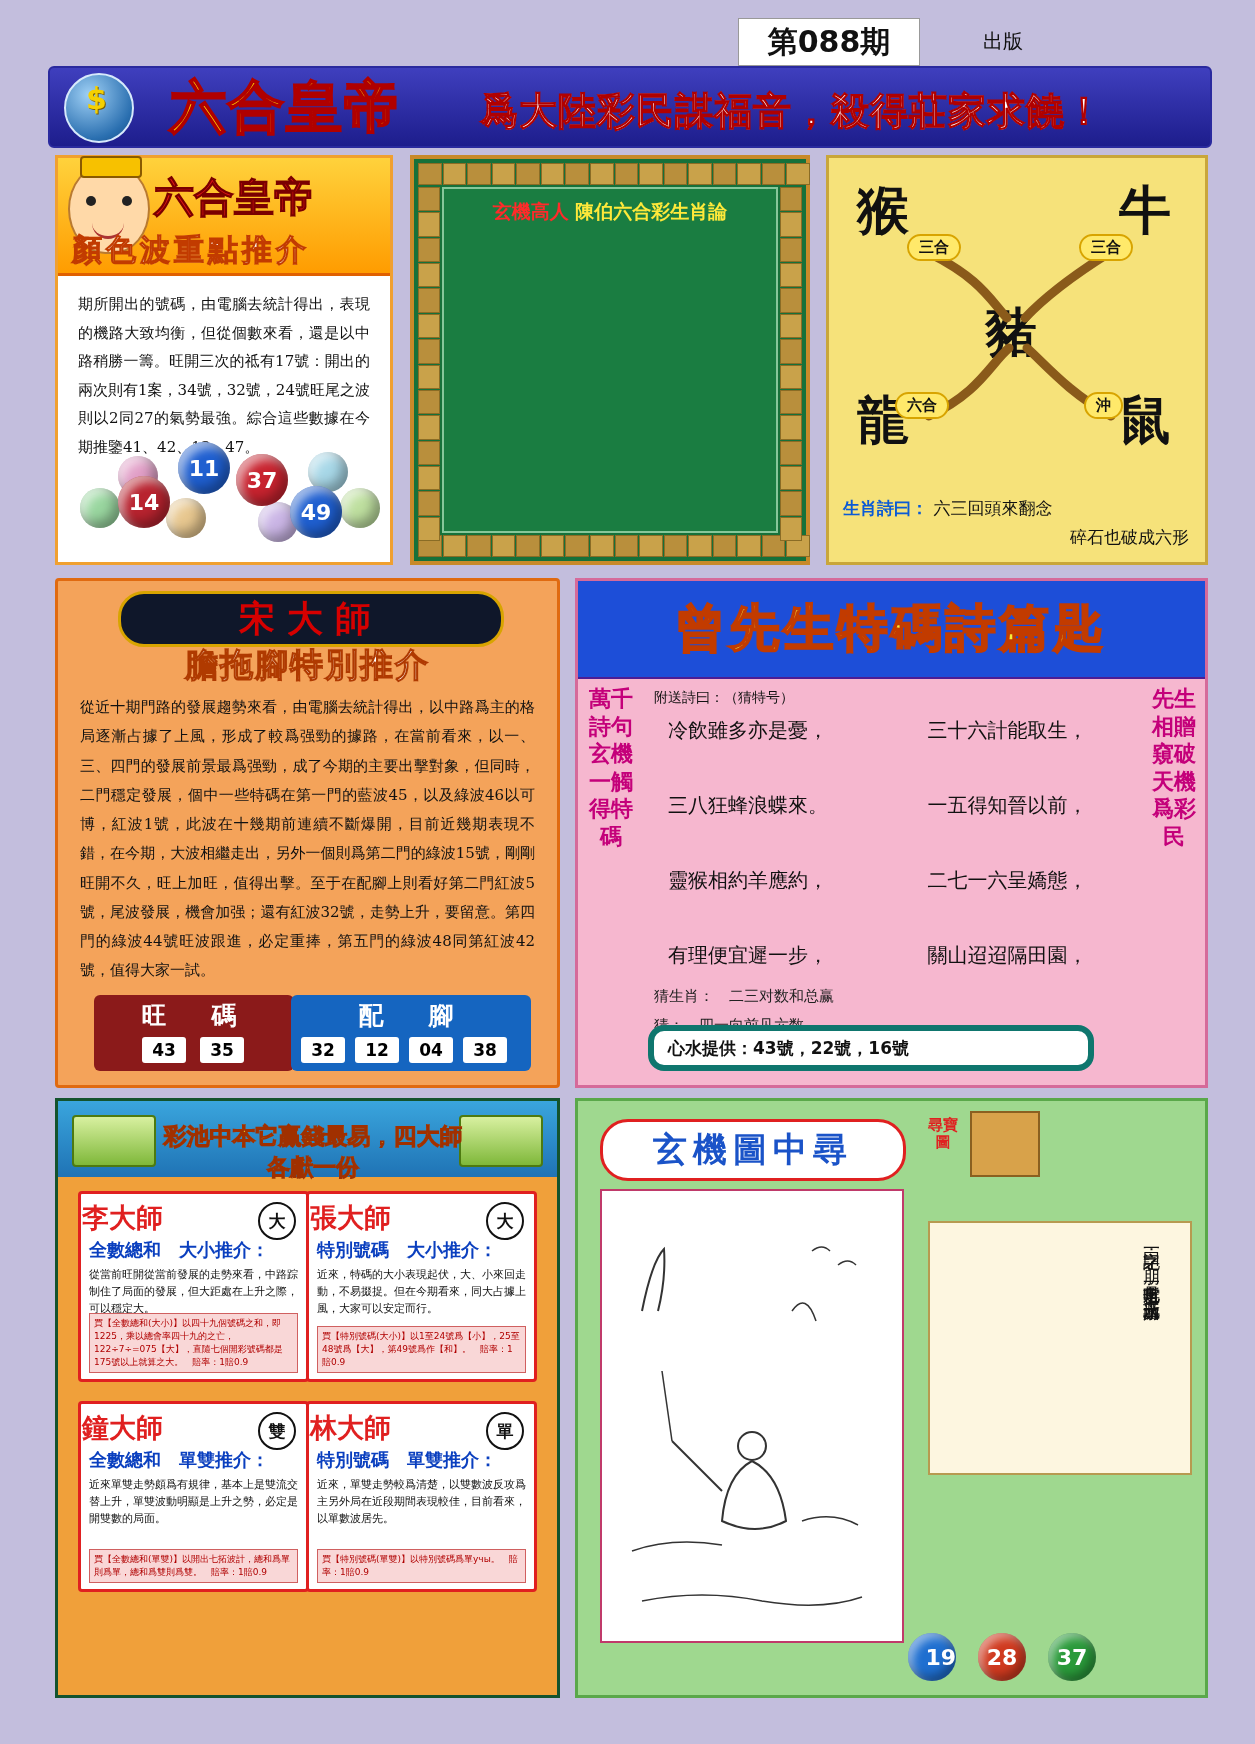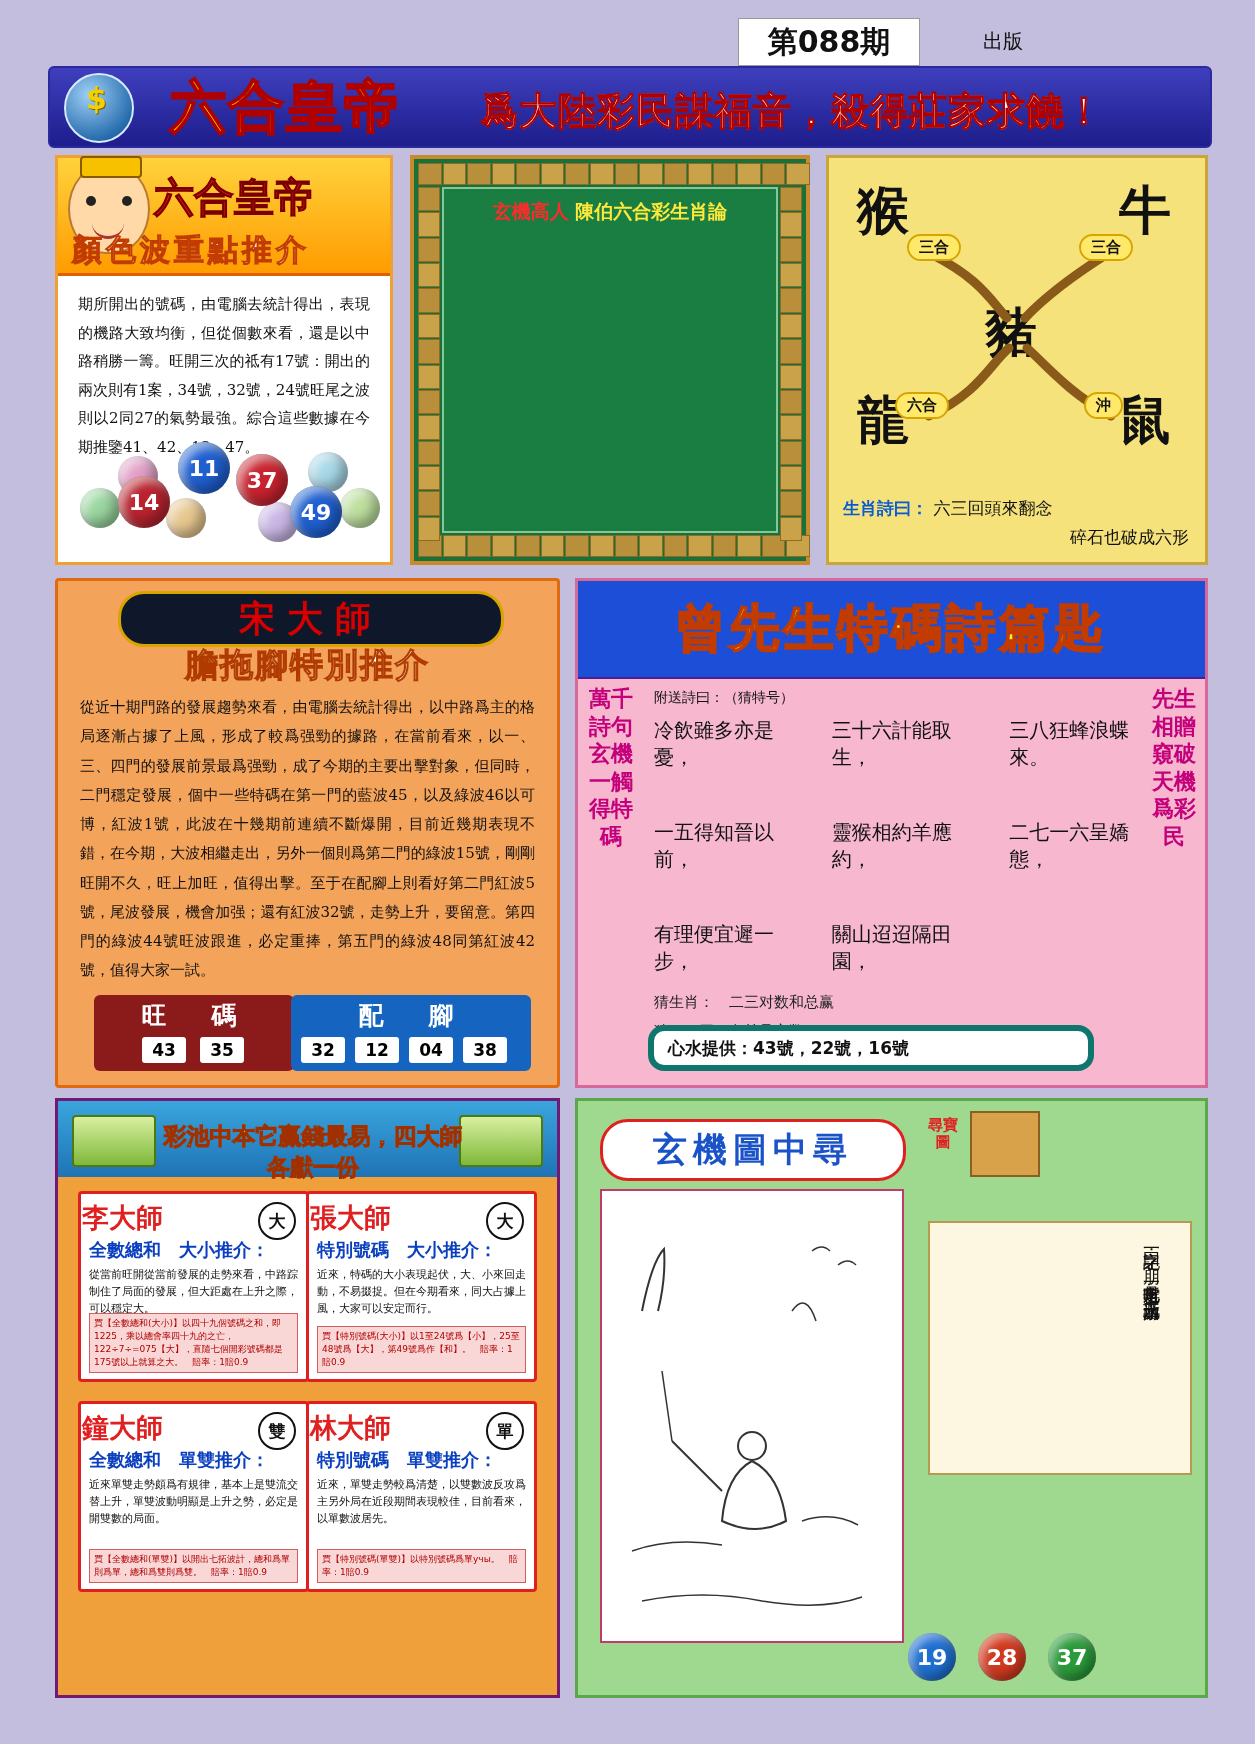--- a/index.html
+++ b/index.html
@@ -89,28 +89,28 @@
 
   
   .c5{left:575px;top:578px;width:633px;height:510px;background:#f6b7cf;border:3px solid #d56a9a;}
   .c5-top{position:absolute;left:0;top:0;width:100%;height:96px;background:#1d4ed8;border-bottom:2px solid #4c1d95;}
   .c5-top-title{position:absolute;left:0;top:14px;width:100%;text-align:center;font-size:50px;font-weight:bold;color:#f7ef3a;
      -webkit-text-stroke:2px #c23b00;letter-spacing:4px;}
   .c5-left-col{position:absolute;left:10px;top:104px;width:46px;font-size:22px;font-weight:bold;color:#c4007a;line-height:1.25;text-align:center;}
   .c5-right-col{position:absolute;right:8px;top:104px;width:46px;font-size:22px;font-weight:bold;color:#c4007a;line-height:1.25;text-align:center;}
   .c5-main{position:absolute;left:66px;top:104px;right:66px;bottom:8px;}
   .poem-note{font-size:14px;color:#111;margin:4px 0 10px 10px;}
-  .poem-grid{display:grid;grid-template-columns:1fr 1fr 1fr;row-gap:22px;column-gap:6px;margin-left:10px;gap:48px;}
+  .poem-grid{display:grid;grid-template-columns:1fr 1fr;row-gap:22px;column-gap:6px;margin-left:24px;gap:48px;}
   .poem-line{font-size:20px;color:#111;font-family:"DejaVu Serif","Liberation Serif",serif;}
   .guess{font-size:15px;color:#222;margin:14px 0 0 10px;line-height:1.8;}
   .heartbox{position:absolute;left:4px;bottom:6px;width:420px;height:34px;background:#fff;border:6px solid #0f766e;border-radius:16px;
      display:flex;align-items:center;padding-left:14px;font-size:17px;font-weight:bold;color:#111;}
 
   
-  .c6{left:55px;top:1098px;width:505px;height:600px;background:#f0a03a;border:3px solid #701a75;}
+  .c6{left:55px;top:1098px;width:505px;height:600px;background:#f0a03a;border:3px solid #14532d;}
   .c6-head{position:absolute;left:0;top:0;width:100%;height:76px;background:linear-gradient(#3aa5dd,#1f73b5);}
   .c6-head-txt{position:absolute;left:105px;top:20px;width:300px;text-align:center;font-size:23px;font-weight:bold;color:#f7e83a;
      -webkit-text-stroke:1px #a03000;}
   .money{position:absolute;top:14px;width:80px;height:48px;background:linear-gradient(#d8f0a0,#7fb83a);border:2px solid #4d7a10;border-radius:4px;}
   .master{position:absolute;width:225px;height:185px;background:#fff;border:3px solid #e02020;border-radius:4px;}
   .m-name{position:absolute;left:1px;top:6px;font-size:27px;font-weight:bold;color:#e02020;}
   .m-circle{position:absolute;right:10px;top:8px;width:34px;height:34px;border-radius:50%;border:2px solid #111;
      display:flex;align-items:center;justify-content:center;font-size:17px;font-weight:bold;color:#111;}
   .m-sub{position:absolute;left:8px;top:44px;font-size:18px;font-weight:bold;color:#0a3fbf;}
   .m-text{position:absolute;left:8px;top:72px;right:8px;font-size:11px;line-height:1.55;color:#111;text-align:justify;}
@@ -384,21 +384,21 @@
         <path d="M236 74 q10 -8 18 0" stroke="#333" stroke-width="1.5" fill="none"></path>
         <path d="M190 120 q14 -20 24 10" stroke="#333" stroke-width="1.5" fill="none"></path>
         <path d="M40 410 q60 -12 120 0 q60 10 100 -4" stroke="#333" stroke-width="1.5" fill="none"></path>
       </svg>
     </div>
 
     <div class="scroll">
       <div class="scroll-txt">一字記之曰：朋　一言所吼是七字　三三游山共玩水</div>
     </div>
 
-    <div class="res-ball" style="left:330px;background:#1f6fd0;">
+    <div class="res-ball" style="left:330px;background:#1f6fd0;justify-content:flex-end;">
       <span>19</span>
     </div>
     <div class="res-ball" style="left:400px;background:#d03a1f;">
       <span>28</span>
     </div>
     <div class="res-ball" style="left:470px;background:#2a9a3a;">
       <span>37</span>
     </div>
   </div>
 

